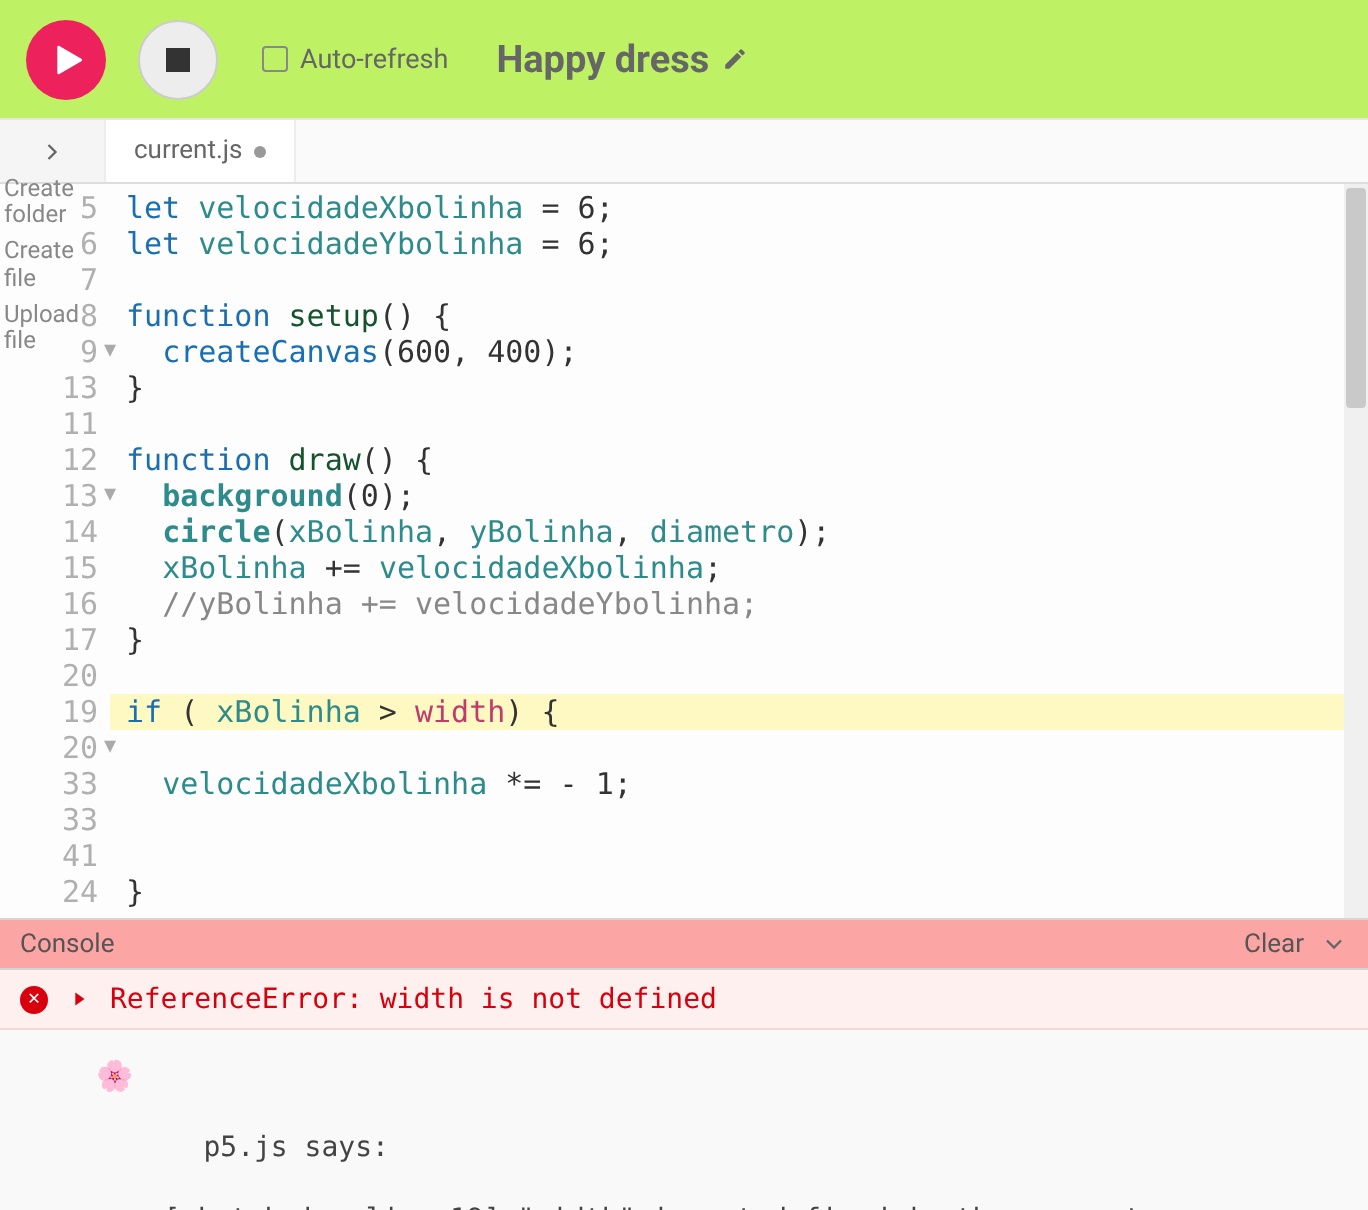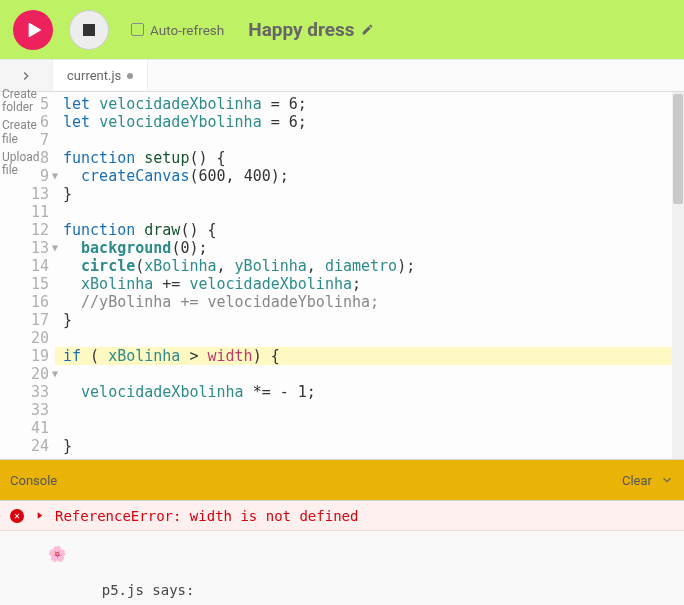--- a/index.html
+++ b/index.html
@@ -138,22 +138,22 @@
     position: absolute; right: 0; top: 0; width: 12px; height: 100%;
     background: #f0f0f0;
   }
   .editor-thumb {
     position: absolute; right: 1px; top: 2px; width: 10px; height: 110px;
     background: #c9c9c9; border-radius: 2px;
   }
 
   
   .console-hdr {
-    height: 42px;
-    background: #eab308;
+    height: 26px;
+    background: #fca5a5;
     border-top: 1px solid #d5d5d5;
     border-bottom: 1px solid #d5d5d5;
     display: flex; align-items: center; justify-content: space-between;
     padding: 0 10px;
     font-size: 13px;
     color: #555;
   }
   .console-hdr .right { display: flex; align-items: flex-start; gap: 8px; }
   .console-hdr svg { width: 14px; height: 14px; stroke: #666; fill: none; stroke-width: 2; }
 

